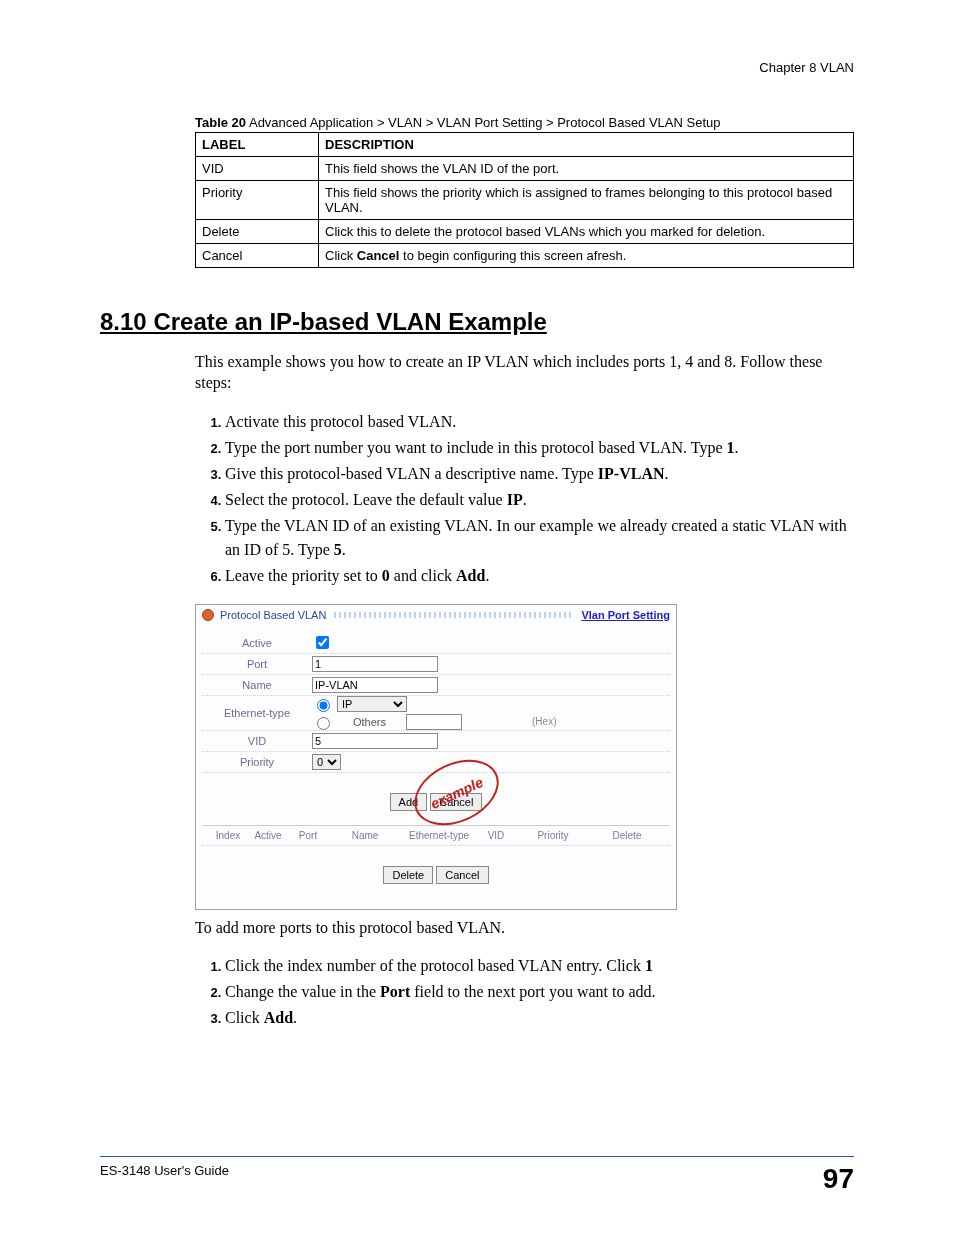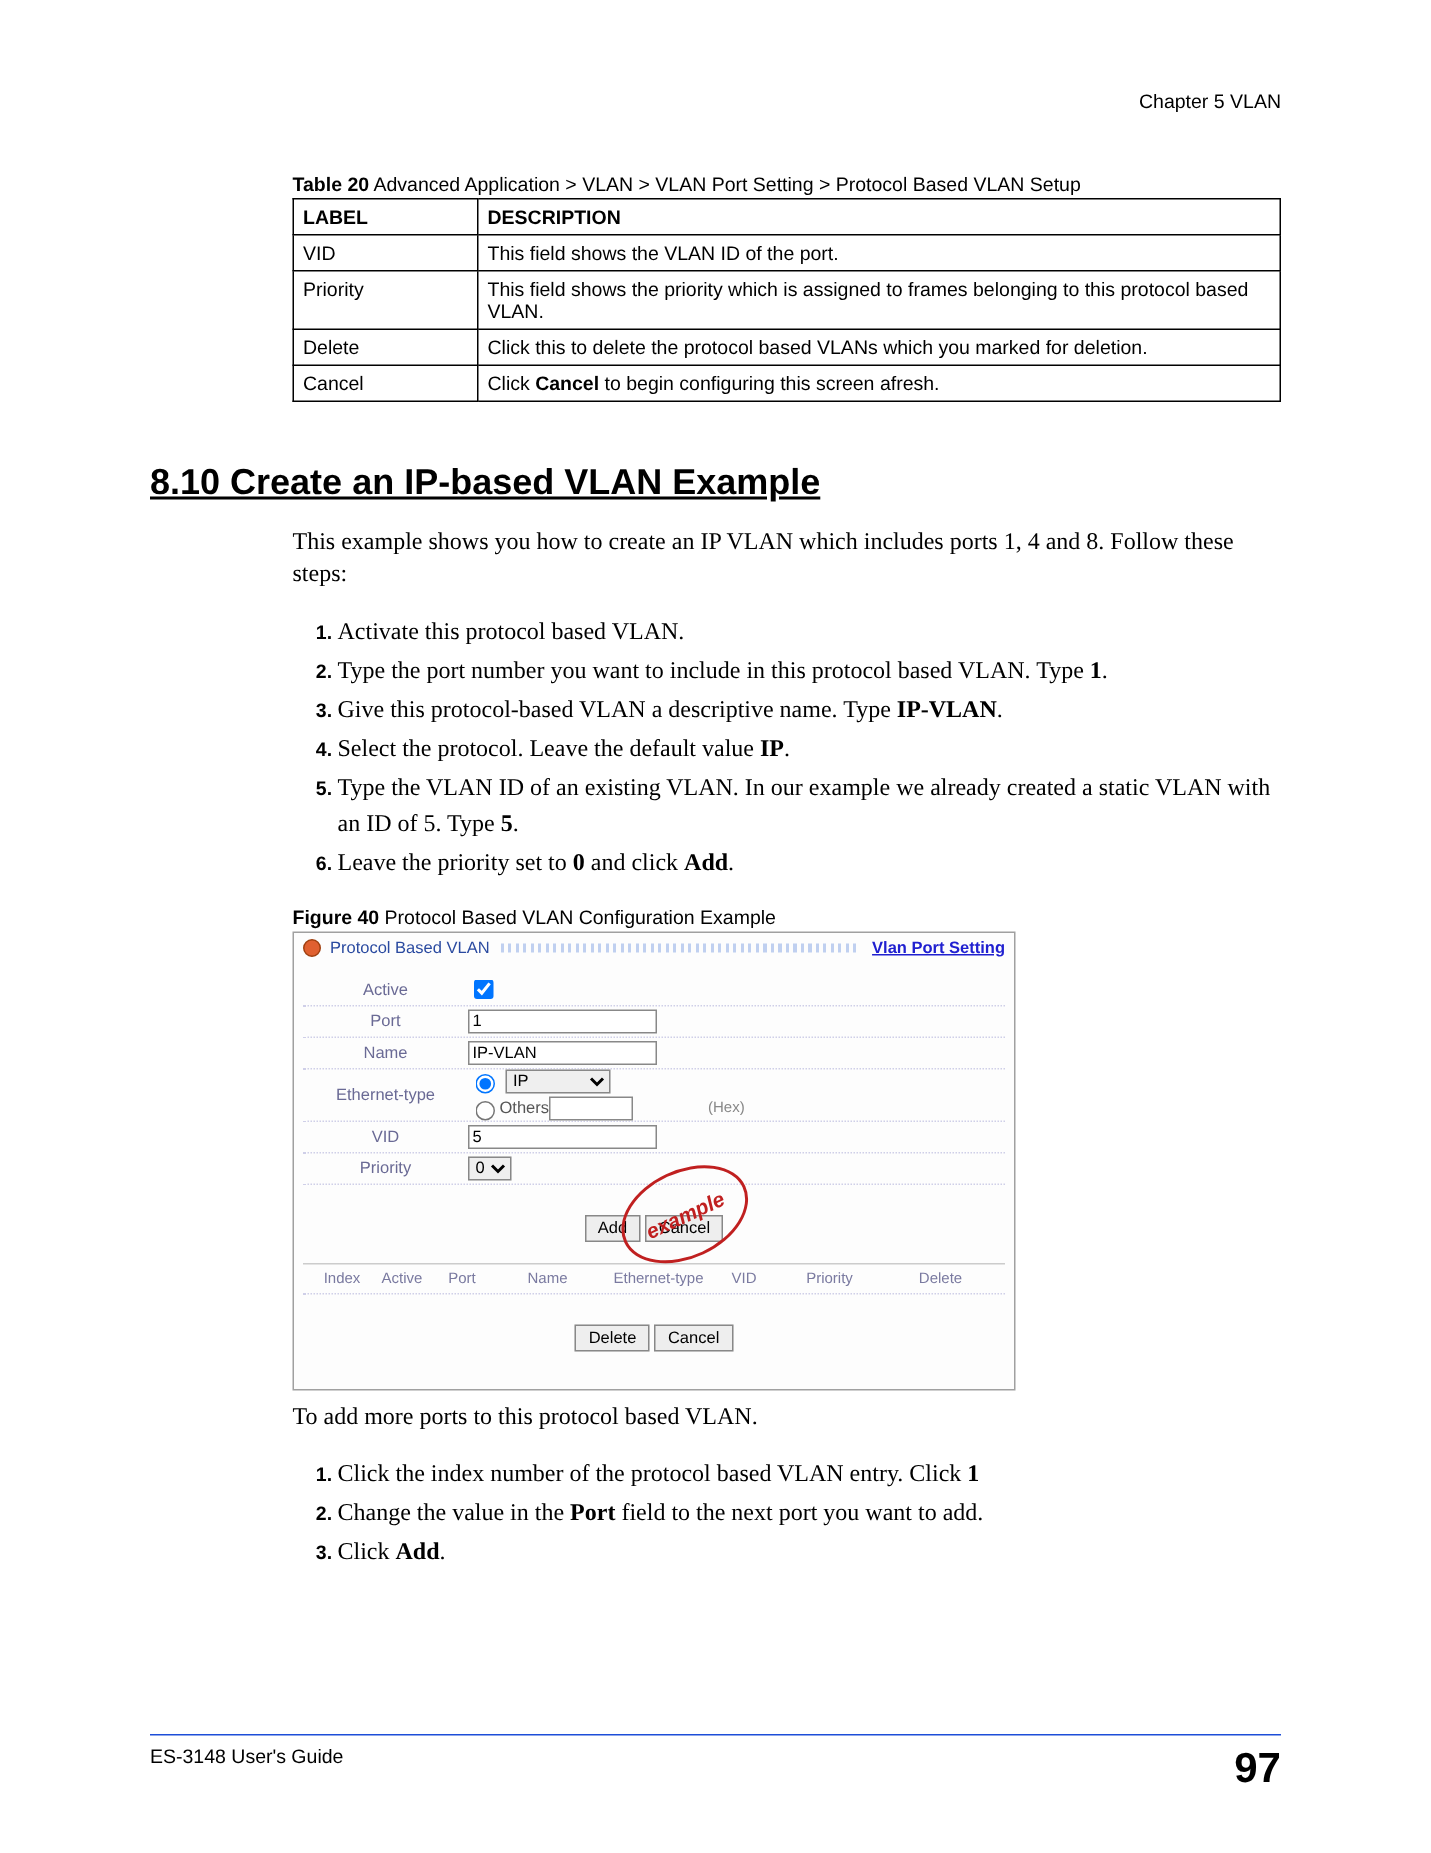--- a/index.html
+++ b/index.html
@@ -159,21 +159,21 @@
     display:flex;justify-content:space-between;align-items:flex-start;
     font-size:13px;
   }
   .footer .pnum { font-size:28px;font-weight:bold; }
 </style>
 </head>
 <body>
 
 <div class="page">
 
-  <div class="chapter-header">Chapter 5 VLAN</div>
+  <div class="chapter-header">Chapter 8 VLAN</div>
 
   <div class="table-caption">
     <b>Table 20</b><span>   Advanced Application &gt; VLAN &gt; VLAN Port Setting &gt; Protocol Based VLAN Setup</span>
   </div>
   <table class="desc-table">
     <tbody>
         <tr>
       <th style="width:110px">LABEL</th>
       <th>DESCRIPTION</th>
     </tr>
@@ -204,23 +204,20 @@
 
   <ol class="steps">
     <li><span>Activate this protocol based VLAN.</span></li>
     <li><span>Type the port number you want to include in this protocol based VLAN. Type </span><b>1</b><span>.</span></li>
     <li><span>Give this protocol-based VLAN a descriptive name. Type </span><b>IP-VLAN</b><span>.</span></li>
     <li><span>Select the protocol. Leave the default value </span><b>IP</b><span>.</span></li>
     <li><span>Type the VLAN ID of an existing VLAN. In our example we already created a static VLAN with an ID of 5. Type </span><b>5</b><span>.</span></li>
     <li><span>Leave the priority set to </span><b>0</b><span> and click </span><b>Add</b><span>.</span></li>
   </ol>
 
-  <div class="figure-caption">
-    <b>Figure 40</b><span>   Protocol Based VLAN Configuration Example</span>
-  </div>
 
   <div class="gui-window">
     <div class="gui-titlebar">
       <span class="left">
         <span class="dot"></span>
         <span class="title">Protocol Based VLAN</span>
       </span>
       <span class="spacer"></span>
       <a class="link">Vlan Port Setting</a>
     </div>
@@ -244,21 +241,21 @@
             <input type="text" style="width: 120px;" value="IP-VLAN">
           </div>
       </div>
       <div class="gui-row tall">
         <div class="lbl">Ethernet-type</div>
         <div class="ctrl" style="flex-direction:column;align-items:flex-start;gap:2px">
           <div style="display:flex;align-items:center;gap:4px">
             <input type="radio" checked="" style="">
             <select style="width:70px"><option>IP</option></select>
           </div>
-          <div style="display:flex;align-items:center;gap:0">
+          <div style="display:flex;align-items:center;gap:20px">
             <input type="radio" style="">
             <span>Others</span>
             <input type="text" style="width: 50px;">
             <span class="hex">(Hex)</span>
           </div>
         </div>
       </div>
       <div class="gui-row">
         <div class="lbl">VID</div>
         <div class="ctrl">

